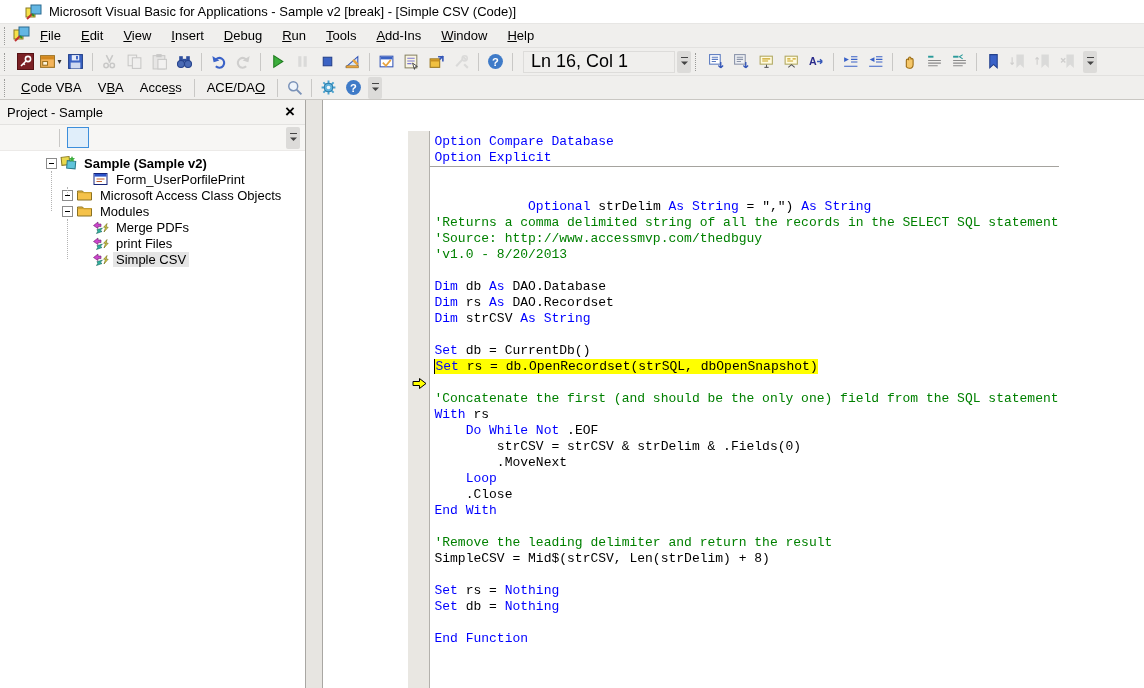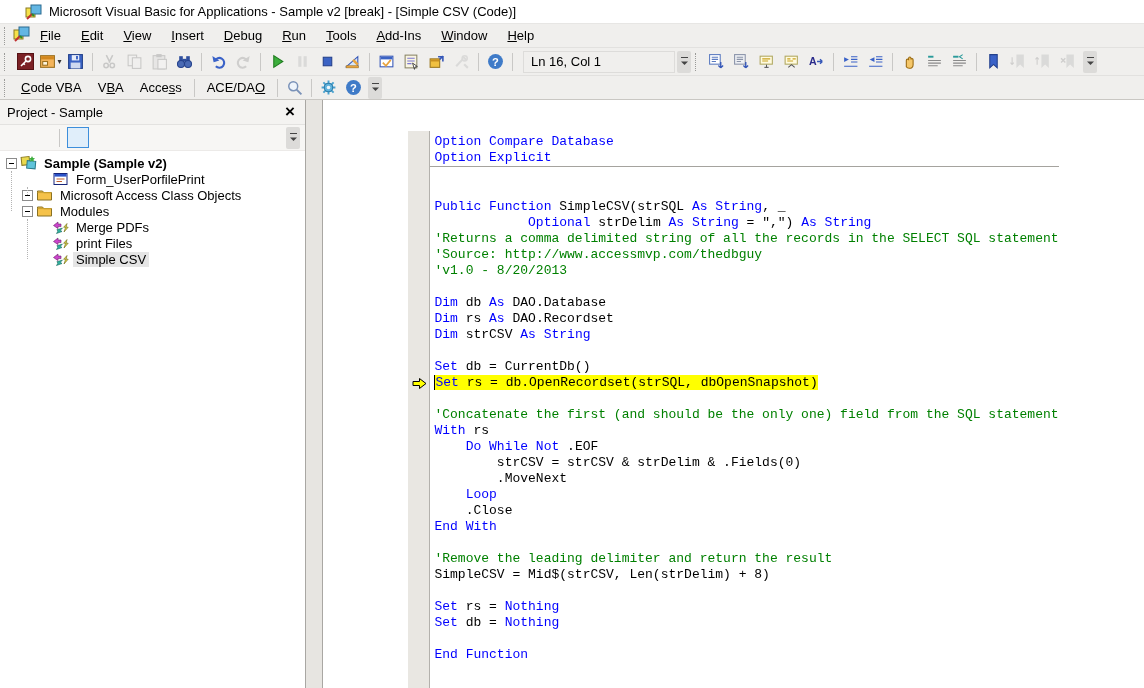--- a/index.html
+++ b/index.html
@@ -29,21 +29,21 @@
   #toolbar2{ height:24px; border-bottom:1px solid #c9c7c3; padding-left:2px;}
   .grip{ width:6px; height:18px; border-left:1px dotted #9a9a98; margin:0 3px 0 2px; }
   .tbtn{ width:25px; height:24px; display:flex; align-items:center; justify-content:center;
          background:transparent; border:none; padding:0; }
   .tbtn .ticon{ display:block; width:17px; height:17px; }
   .tbtn .ticon svg{ display:block; width:17px; height:17px; }
   .tbtn.disabled{ filter:grayscale(1); opacity:.42; }
   .tbtn .dd{ font-size:8px; color:#333; margin-left:1px; }
   .tsep{ width:1px; height:18px; background:#c9c8c6; margin:0 4px; }
   .lncol{ width:152px; height:22px; border:1px solid #dddcda; display:flex; align-items:center;
-          padding-left:7px; font-size:13px; margin-left:6px; }
+          padding-left:7px; font-size:18px; margin-left:6px; }
   .ovf{ width:14px; height:22px; background:#dcdbd9; border-radius:2px; margin:0 2px;
         display:flex; align-items:center; justify-content:center; }
   .tlabel{ padding:3px 8px; font-size:13px; }
   #toolbar2 .tbtn{ height:21px; }
 
   
   #main{ display:flex; height:588px; }
 
   
   #project-panel{ width:306px; background:#ffffff; border-right:1px solid #a9a7a3;
@@ -52,21 +52,21 @@
              display:flex; align-items:center; padding:0 4px 0 7px; font-size:13px; }
   #pp-close{ margin-left:auto; width:22px; height:21px; display:flex; align-items:center;
              justify-content:center; font-size:17px; font-weight:bold; background:transparent; border:none;}
   #pp-toolbar{ height:26px; display:flex; align-items:center; padding-left:5px; gap:3px;
                background:#f7f6f4; border-bottom:1px solid #eceae8; position:relative;}
   .ppbtn{ width:22px; height:21px; display:flex; align-items:center; justify-content:center;
           background:transparent; border:1px solid transparent; padding:0;}
   .ppbtn.disabled{ filter:grayscale(1); opacity:.45; }
   .ppbtn.active{ border:1px solid #3d8edb; background:#e0eefa; }
   #pp-toolbar .ovf{ position:absolute; right:3px; }
-  #pp-tree{ flex:1; position:relative; padding-top:4px; font-size:13px; overflow:hidden;}
+  #pp-tree{ flex:1; position:relative; padding-top:4px; font-size:13px; overflow:hidden;margin-left:40px;}
   .trow{ height:16px; display:flex; align-items:center; white-space:nowrap; }
   .trow .exp{ width:11px; height:11px; border:1px solid #8c8c8c; background:#fff;
               display:flex; align-items:center; justify-content:center; flex:none; }
   .trow .exp .minus{ width:5px; height:1px; background:#000; }
   .trow .spacer{ width:11px; flex:none; }
   .trow .nicon{ width:17px; height:16px; margin:0 4px 0 3px; flex:none; }
   .trow .nicon svg{ display:block; width:17px; height:16px;}
   .trow .tlab{ padding:0 3px; line-height:15px; }
   .trow .tlab.bold{ font-weight:bold; }
   .trow .tlab.selected{ background:#e5e5e5; }
@@ -622,21 +622,20 @@
           <span id="current-line-arrow" style="top: 245px;"><svg width="15" height="13" viewBox="0 0 15 13">
                 <path d="M1 4.5h6.5V1.5L14 6.5 7.5 11.5V8.5H1z" fill="#FFFF00" stroke="#000" stroke-width="1"></path>
               </svg></span>
         </div>
         <div id="cw-code">
             <div class="code-line"><span class="k">Option Compare Database</span></div>
             <div class="code-line"><span class="k">Option Explicit</span></div>
             <div class="proc-sep"></div>
             <div class="code-line"></div>
             <div class="code-line"></div>
-            <div class="code-line"><span class="k">Public Function </span><span class="n">SimpleCSV(strSQL </span><span class="k">As</span><span class="n"> </span><span class="k">String</span><span class="n">, _</span></div>
             <div class="code-line"><span class="n">            </span><span class="k">Optional</span><span class="n"> strDelim </span><span class="k">As</span><span class="n"> </span><span class="k">String</span><span class="n"> = ",") </span><span class="k">As</span><span class="n"> </span><span class="k">String</span></div>
             <div class="code-line"><span class="c">'Returns a comma delimited string of all the records in the SELECT SQL statement</span></div>
             <div class="code-line"><span class="c">'Source: http://www.accessmvp.com/thedbguy</span></div>
             <div class="code-line"><span class="c">'v1.0 - 8/20/2013</span></div>
             <div class="code-line"></div>
             <div class="code-line"><span class="k">Dim</span><span class="n"> db </span><span class="k">As</span><span class="n"> DAO.Database</span></div>
             <div class="code-line"><span class="k">Dim</span><span class="n"> rs </span><span class="k">As</span><span class="n"> DAO.Recordset</span></div>
             <div class="code-line"><span class="k">Dim</span><span class="n"> strCSV </span><span class="k">As</span><span class="n"> </span><span class="k">String</span></div>
             <div class="code-line"></div>
             <div class="code-line"><span class="k">Set</span><span class="n"> db = CurrentDb()</span></div>

